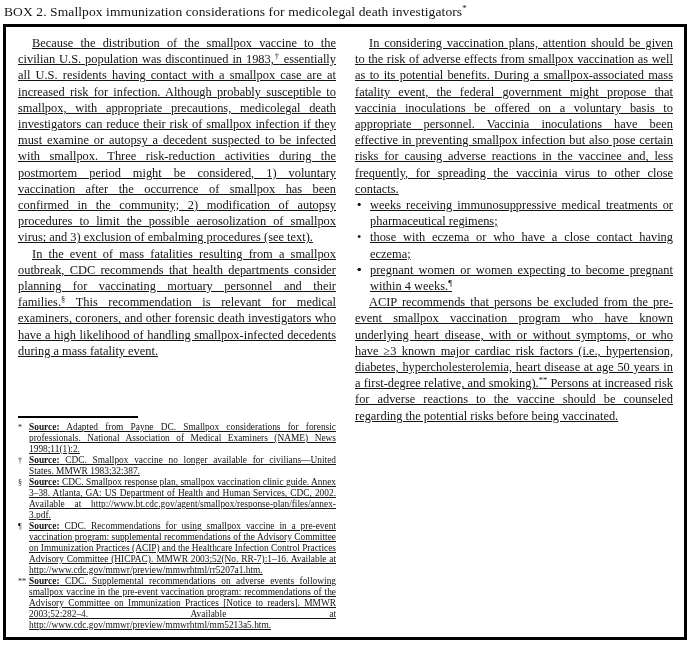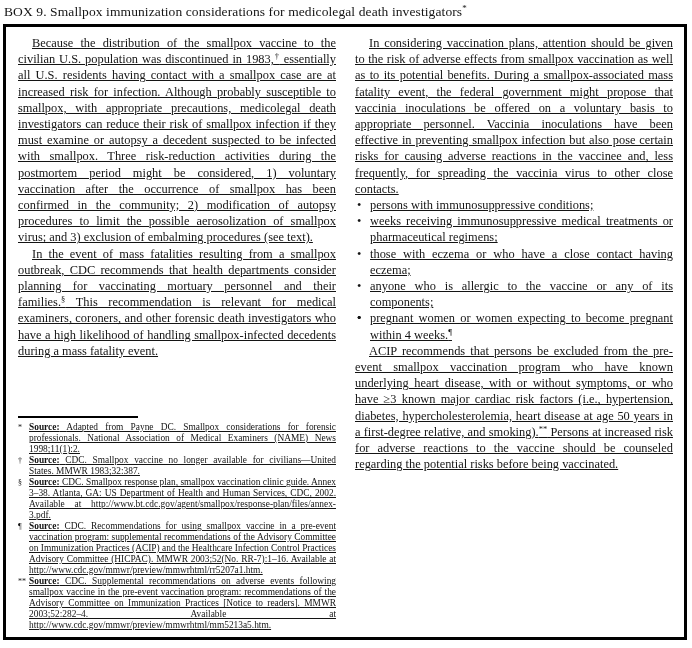--- a/index.html
+++ b/index.html
@@ -68,21 +68,21 @@
     padding-left: 15px;
     font-size: 12.4px;
     line-height: 16.2px;
     text-align: justify;
   }
   .bullet-glyph { position: absolute; left: 2px; }
 </style>
 </head>
 <body>
 
-<div class="box-title"><span>BOX 9. Smallpox immunization considerations for medicolegal death investigators</span><sup>*</sup></div>
+<div class="box-title"><span>BOX 2. Smallpox immunization considerations for medicolegal death investigators</span><sup>*</sup></div>
 
 <div class="box">
 
   <div class="col">
     <p class="para"><span>Because the distribution of the smallpox vaccine to the civilian U.S. population was discontinued in 1983,</span><sup class="fn-ref">†</sup><span> essentially all U.S. residents having contact with a smallpox case are at increased risk for infection. Although probably susceptible to smallpox, with appropriate precautions, medicolegal death investigators can reduce their risk of smallpox infection if they must examine or autopsy a decedent suspected to be infected with smallpox. Three risk-reduction activities during the postmortem period might be considered, 1) voluntary vaccination after the occurrence of smallpox has been confirmed in the community; 2) modification of autopsy procedures to limit the possible aerosolization of smallpox virus; and 3) exclusion of embalming procedures (see text).</span></p>
     <p class="para"><span>In the event of mass fatalities resulting from a smallpox outbreak, CDC recommends that health departments consider planning for vaccinating mortuary personnel and their families.</span><sup class="fn-ref">§</sup><span> This recommendation is relevant for medical examiners, coroners, and other forensic death investigators who have a high likelihood of handling smallpox-infected decedents during a mass fatality event.</span></p>
 
     <div class="fn-divider"></div>
 
     <div class="fn-list">
@@ -90,24 +90,24 @@
       <div class="fn"><span class="fn-marker">†</span><span class="fn-label">Source:</span> <span>CDC. Smallpox vaccine no longer available for civilians—United States. MMWR 1983;32:387.</span></div>
       <div class="fn"><span class="fn-marker">§</span><span class="fn-label">Source:</span> <span>CDC. Smallpox response plan, smallpox vaccination clinic guide. Annex 3–38. Atlanta, GA: US Department of Health and Human Services, CDC, 2002. Available at http://www.bt.cdc.gov/agent/smallpox/response-plan/files/annex-3.pdf.</span></div>
       <div class="fn"><span class="fn-marker">¶</span><span class="fn-label">Source:</span> <span>CDC. Recommendations for using smallpox vaccine in a pre-event vaccination program: supplemental recommendations of the Advisory Committee on Immunization Practices (ACIP) and the Healthcare Infection Control Practices Advisory Committee (HICPAC). MMWR 2003;52(No. RR-7):1–16. Available at http://www.cdc.gov/mmwr/preview/mmwrhtml/rr5207a1.htm.</span></div>
       <div class="fn"><span class="fn-marker">**</span><span class="fn-label">Source:</span> <span>CDC. Supplemental recommendations on adverse events following smallpox vaccine in the pre-event vaccination program: recommendations of the Advisory Committee on Immunization Practices [Notice to readers]. MMWR 2003;52:282–4. Available at http://www.cdc.gov/mmwr/preview/mmwrhtml/mm5213a5.htm.</span></div>
     </div>
   </div>
 
   <div class="col">
     <p class="para">In considering vaccination plans, attention should be given to the risk of adverse effects from smallpox vaccination as well as to its potential benefits. During a smallpox-associated mass fatality event, the federal government might propose that vaccinia inoculations be offered on a voluntary basis to appropriate personnel. Vaccinia inoculations have been effective in preventing smallpox infection but also pose certain risks for causing adverse reactions in the vaccinee and, less frequently, for spreading the vaccinia virus to other close contacts.</p>
     <ul class="bullets">
-      <li class="bullet-item"><span class="bullet-glyph">•</span><span>persons with immunosuppressive conditions;</span><sup class="fn-ref"></sup></li>
+      <li class="bullet-item"><span class="bullet-glyph">•</span><sup class="fn-ref"></sup></li>
       <li class="bullet-item"><span class="bullet-glyph">•</span><span>weeks receiving immunosuppressive medical treatments or pharmaceutical regimens;</span><sup class="fn-ref"></sup></li>
       <li class="bullet-item"><span class="bullet-glyph">•</span><span>those with eczema or who have a close contact having eczema;</span><sup class="fn-ref"></sup></li>
-      <li class="bullet-item"><span class="bullet-glyph">•</span><span>anyone who is allergic to the vaccine or any of its components;</span><sup class="fn-ref"></sup></li>
+      <li class="bullet-item"><span class="bullet-glyph">•</span><sup class="fn-ref"></sup></li>
       <li class="bullet-item"><span class="bullet-glyph">•</span><sup class="fn-ref"></sup></li>
       <li class="bullet-item"><span class="bullet-glyph">•</span><sup class="fn-ref"></sup></li>
       <li class="bullet-item"><span class="bullet-glyph">•</span><span>pregnant women or women expecting to become pregnant within 4 weeks.</span><sup class="fn-ref">¶</sup></li>
     </ul>
     <p class="para"><span>ACIP recommends that persons be excluded from the pre-event smallpox vaccination program who have known underlying heart disease, with or without symptoms, or who have ≥3 known major cardiac risk factors (i.e., hypertension, diabetes, hypercholesterolemia, heart disease at age 50 years in a first-degree relative, and smoking).</span><sup class="fn-ref">**</sup><span> Persons at increased risk for adverse reactions to the vaccine should be counseled regarding the potential risks before being vaccinated.</span></p>
   </div>
 
 </div>
 
 </body></html>

